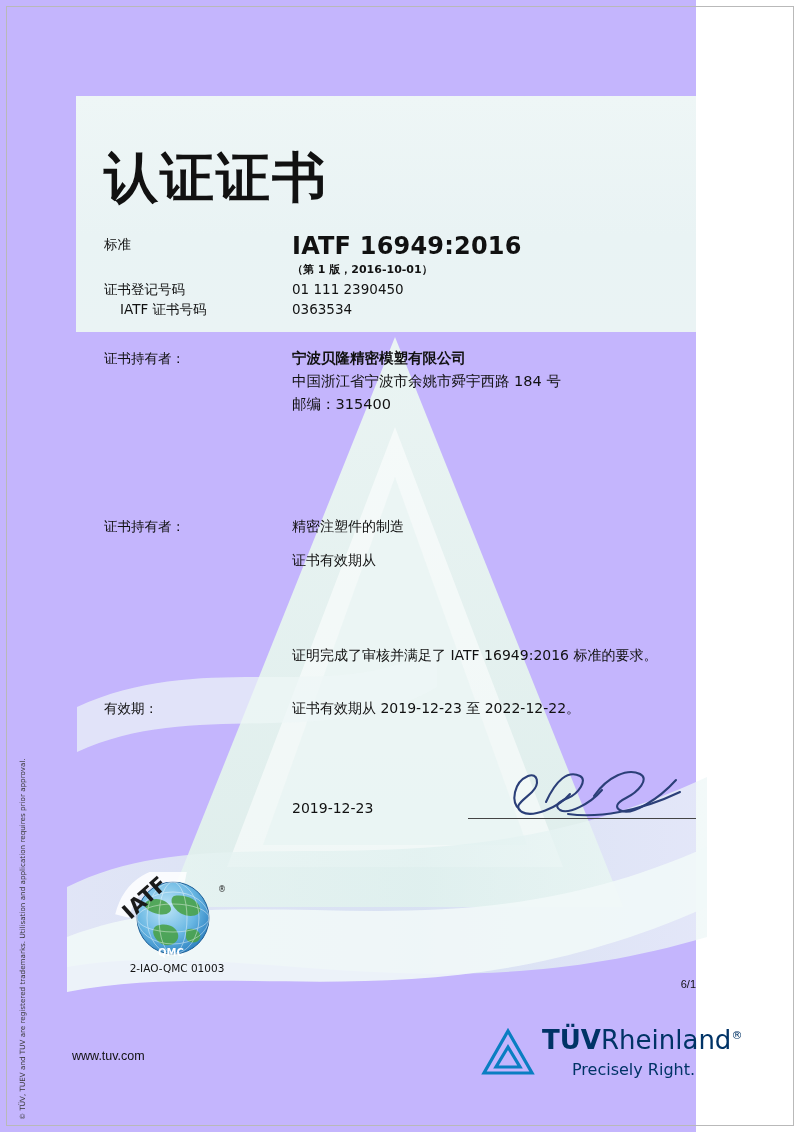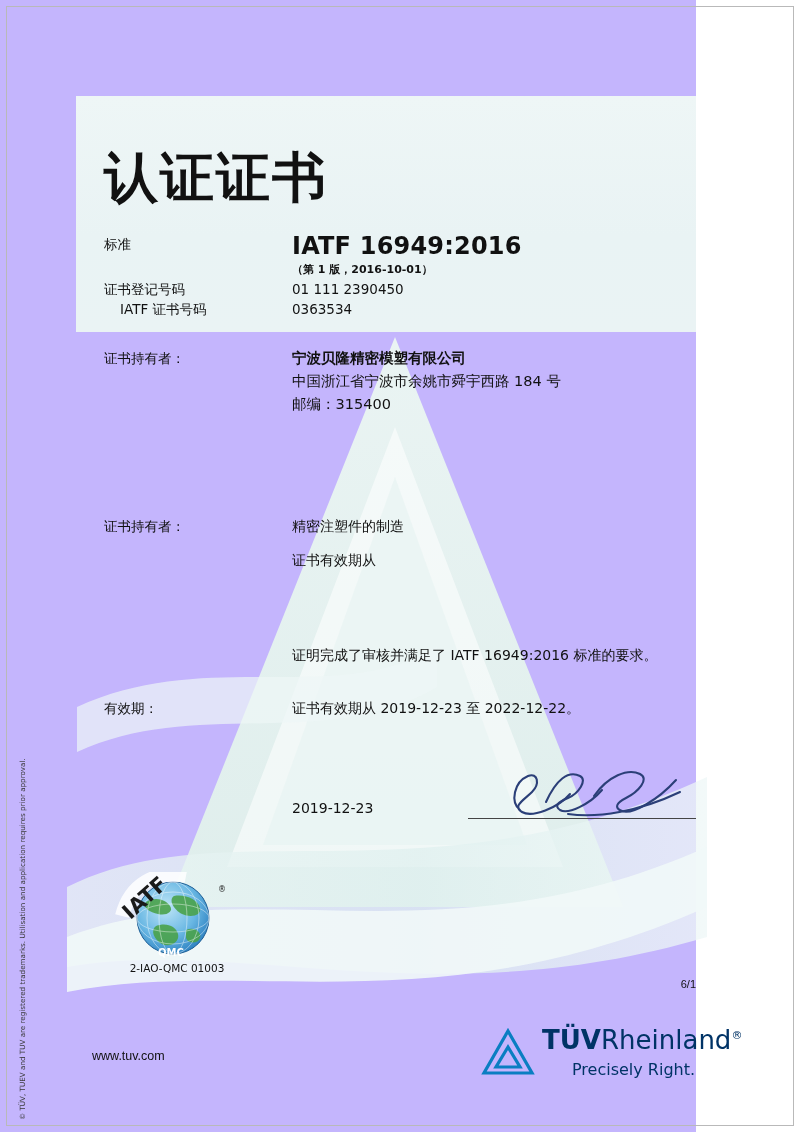--- a/index.html
+++ b/index.html
@@ -148,21 +148,20 @@
     position: absolute;
     right: 104px; top: 978px;
     font-size: 11px;
     color: #111;
   }
   .tuv-url {
     position: absolute;
     left: 72px; top: 1049px;
     font-size: 12.5px;
     color: #111;
-    margin-left: 20px;
   }
   .tuv-logo {
     position: absolute;
     right: 70px; top: 1025px;
     width: 250px; height: 62px;
   }
   .tuv-logo .brand {
     position: absolute;
     left: 62px; top: 0;
     font-size: 26px;

